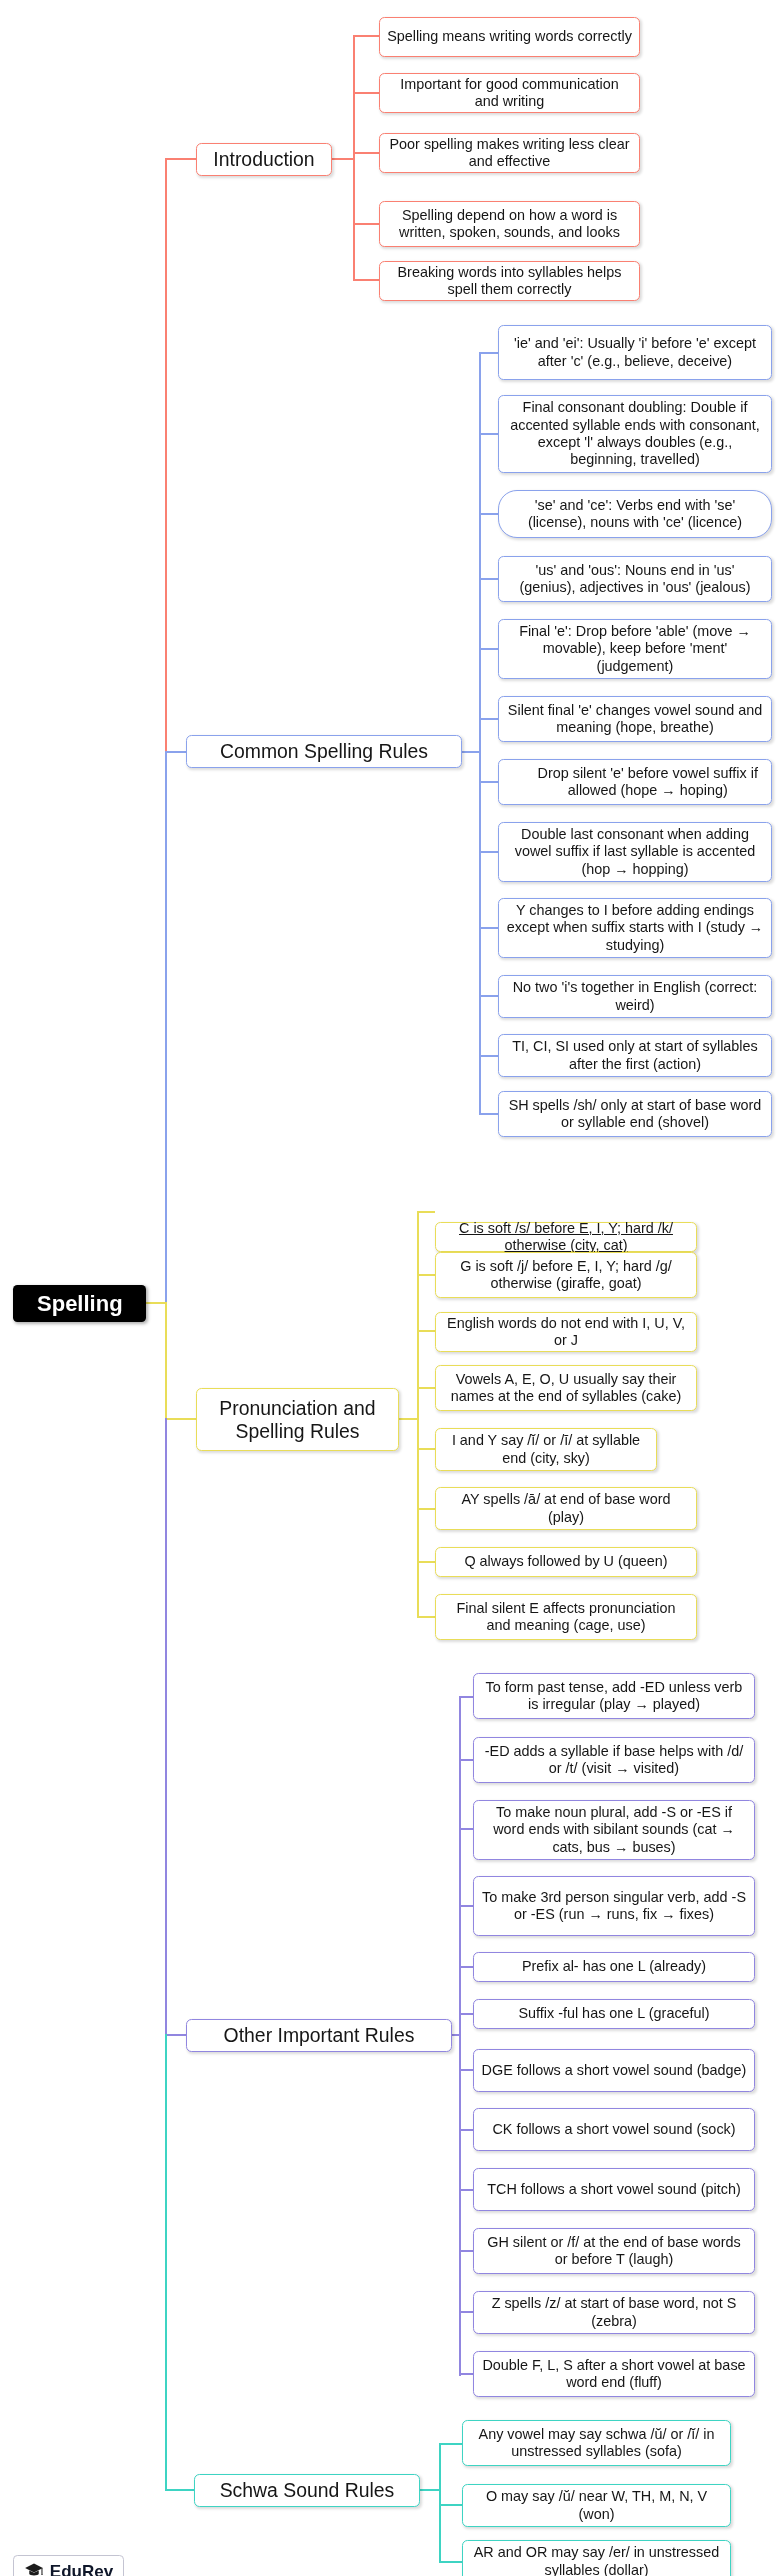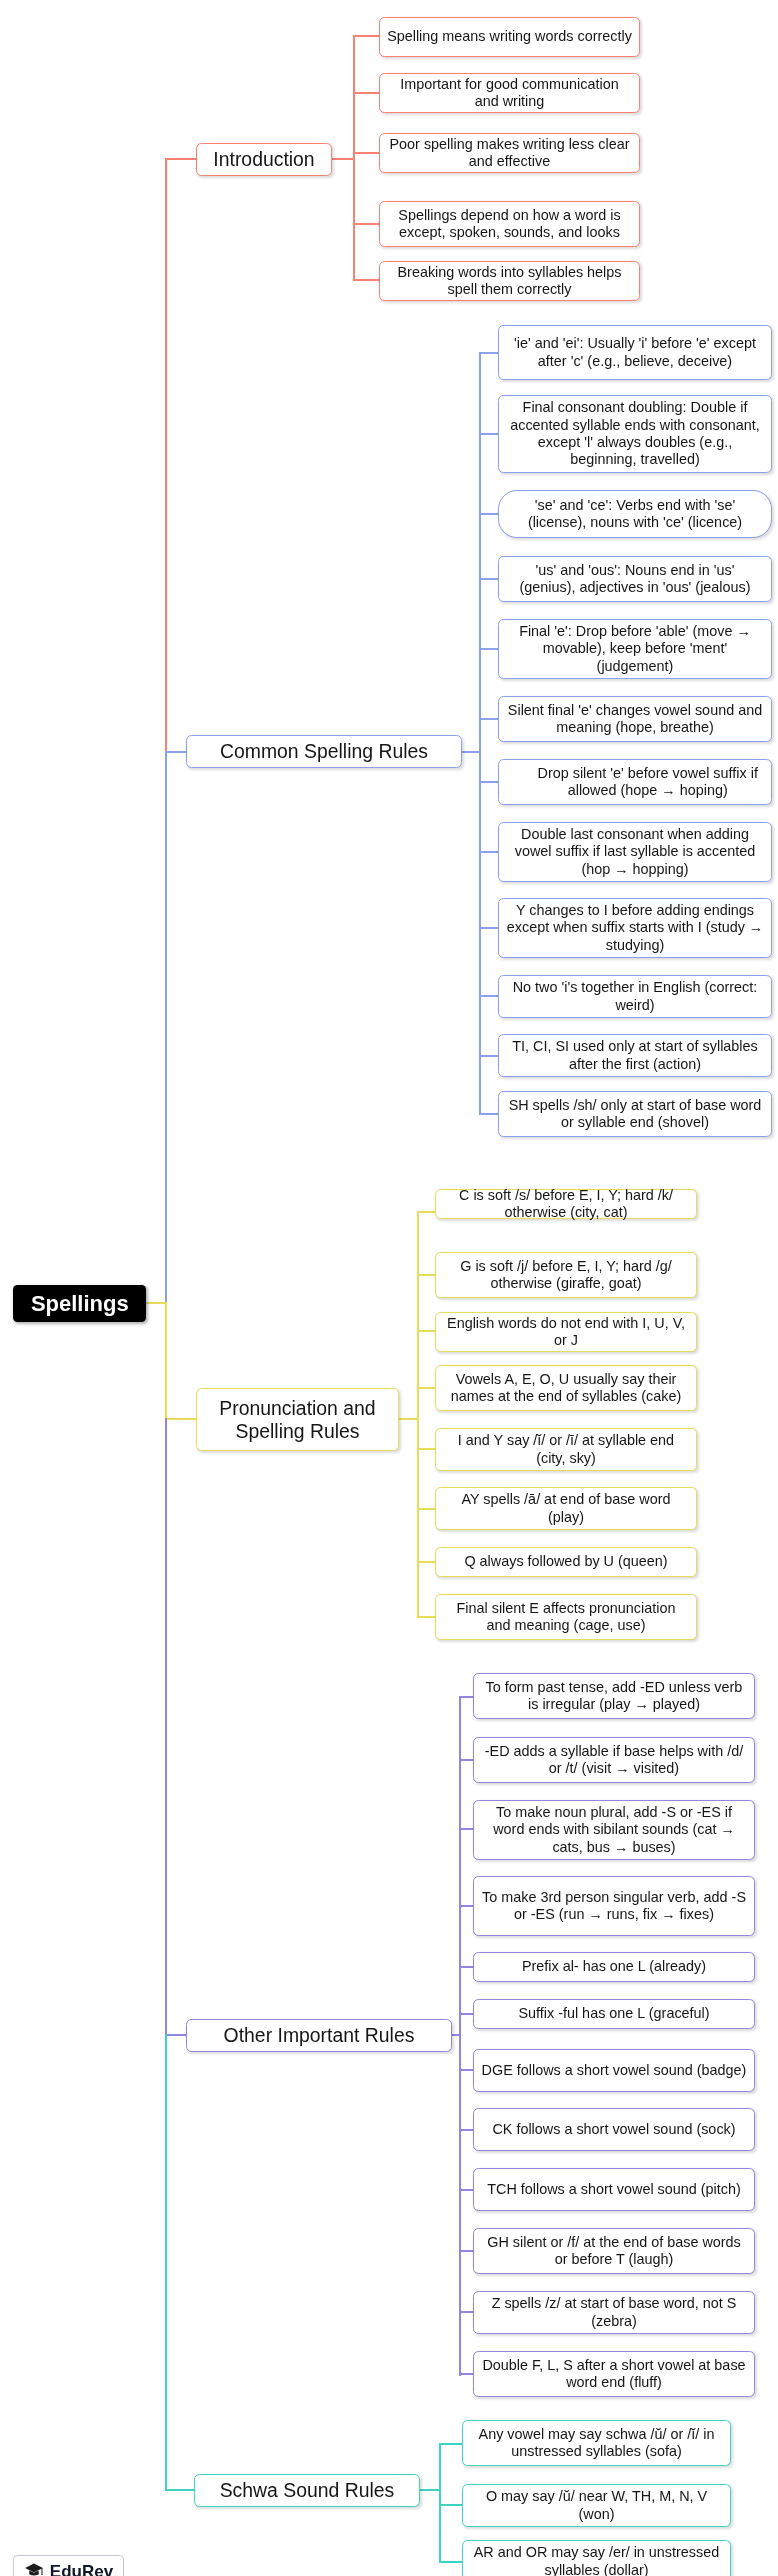--- a/index.html
+++ b/index.html
@@ -38,52 +38,52 @@
     background:#fff;padding:5.5px 10px;
     z-index:3;font-weight:bold;font-size:17px;color:#0f172a;margin-top:45px;
   }
   .logo .cap{display:flex;align-items:center;}
 </style>
 </head>
 <body>
 
 <div class="canvas" id="canvas">
 
-  <div class="node root" style="left:13.3px;top:1285px;width:133px;height:37px">Spellings</div>
+  <div class="node root" style="left:13.3px;top:1285px;width:133px;height:37px">Spelling</div>
 
   <div class="node branch" style="left: 196px; top: 143px; width: 136px; height: 33px; border-color: rgb(250, 128, 114);">Introduction</div>
   <div class="node branch" style="left: 186px; top: 735px; width: 276px; height: 33px; border-color: rgb(138, 162, 236);">Common Spelling Rules</div>
   <div class="node branch" style="left: 196px; top: 1388px; width: 203px; height: 63px; border-color: rgb(233, 221, 88);">Pronunciation and Spelling Rules</div>
   <div class="node branch" style="left: 186px; top: 2019px; width: 266px; height: 33px; border-color: rgb(145, 134, 224);">Other Important Rules</div>
   <div class="node branch" style="left: 194px; top: 2474px; width: 226px; height: 33px; border-color: rgb(62, 212, 195);">Schwa Sound Rules</div>
 
   <div class="node leaf" style="left: 379px; top: 16.6px; width: 261px; height: 40px; border-color: rgb(250, 128, 114);">Spelling means writing words correctly</div>
   <div class="node leaf" style="left: 379px; top: 73px; width: 261px; height: 40px; border-color: rgb(250, 128, 114);">Important for good communication and writing</div>
   <div class="node leaf" style="left: 379px; top: 133px; width: 261px; height: 40px; border-color: rgb(250, 128, 114);">Poor spelling makes writing less clear and effective</div>
-  <div class="node leaf" style="left: 379px; top: 201px; width: 261px; height: 46px; border-color: rgb(250, 128, 114);">Spellings depend on how a word is except, spoken, sounds, and looks</div>
+  <div class="node leaf" style="left: 379px; top: 201px; width: 261px; height: 46px; border-color: rgb(250, 128, 114);">Spelling depend on how a word is written, spoken, sounds, and looks</div>
   <div class="node leaf" style="left: 379px; top: 261px; width: 261px; height: 40px; border-color: rgb(250, 128, 114);">Breaking words into syllables helps spell them correctly</div>
 
   <div class="node leaf" style="left: 498px; top: 325px; width: 274px; height: 55px; border-color: rgb(138, 162, 236);">'ie' and 'ei': Usually 'i' before 'e' except after 'c' (e.g., believe, deceive)</div>
   <div class="node leaf" style="left: 498px; top: 395px; width: 274px; height: 78px; border-color: rgb(138, 162, 236);">Final consonant doubling: Double if accented syllable ends with consonant, except 'l' always doubles (e.g., beginning, travelled)</div>
   <div class="node leaf" style="left: 498px; top: 490px; width: 274px; height: 48px; border-color: rgb(138, 162, 236); border-radius: 19px;">'se' and 'ce': Verbs end with 'se' (license), nouns with 'ce' (licence)</div>
   <div class="node leaf" style="left: 498px; top: 556px; width: 274px; height: 46px; border-color: rgb(138, 162, 236);">'us' and 'ous': Nouns end in 'us' (genius), adjectives in 'ous' (jealous)</div>
   <div class="node leaf" style="left: 498px; top: 619px; width: 274px; height: 60px; border-color: rgb(138, 162, 236);">Final 'e': Drop before 'able' (move → movable), keep before 'ment' (judgement)</div>
   <div class="node leaf" style="left: 498px; top: 696px; width: 274px; height: 46px; border-color: rgb(138, 162, 236); text-align: center;">Silent final 'e' changes vowel sound and meaning (hope, breathe)</div>
   <div class="node leaf" style="left: 498px; top: 759px; width: 274px; height: 46px; border-color: rgb(138, 162, 236); padding-left: 32px;">Drop silent 'e' before vowel suffix if allowed (hope → hoping)</div>
   <div class="node leaf" style="left: 498px; top: 822px; width: 274px; height: 60px; border-color: rgb(138, 162, 236);">Double last consonant when adding vowel suffix if last syllable is accented (hop → hopping)</div>
   <div class="node leaf" style="left: 498px; top: 898px; width: 274px; height: 60px; border-color: rgb(138, 162, 236);">Y changes to I before adding endings except when suffix starts with I (study → studying)</div>
   <div class="node leaf" style="left: 498px; top: 975px; width: 274px; height: 43px; border-color: rgb(138, 162, 236);">No two 'i's together in English (correct: weird)</div>
   <div class="node leaf" style="left: 498px; top: 1034px; width: 274px; height: 43px; border-color: rgb(138, 162, 236);">TI, CI, SI used only at start of syllables after the first (action)</div>
   <div class="node leaf" style="left: 498px; top: 1091px; width: 274px; height: 46px; border-color: rgb(138, 162, 236);">SH spells /sh/ only at start of base word or syllable end (shovel)</div>
 
-  <div class="node leaf" style="left: 435px; top: 1189px; width: 262px; height: 30px; border-color: rgb(233, 221, 88);">C is soft /s/ before E, I, Y; hard /k/ otherwise (city, cat)</div>
+  <div class="node leaf" style="left: 435px; top: 1222px; width: 262px; height: 30px; border-color: rgb(233, 221, 88); text-decoration: underline;">C is soft /s/ before E, I, Y; hard /k/ otherwise (city, cat)</div>
   <div class="node leaf" style="left: 435px; top: 1252px; width: 262px; height: 46px; border-color: rgb(233, 221, 88);">G is soft /j/ before E, I, Y; hard /g/ otherwise (giraffe, goat)</div>
   <div class="node leaf" style="left: 435px; top: 1312px; width: 262px; height: 40px; border-color: rgb(233, 221, 88);">English words do not end with I, U, V, or J</div>
   <div class="node leaf" style="left: 435px; top: 1365px; width: 262px; height: 46px; border-color: rgb(233, 221, 88);">Vowels A, E, O, U usually say their names at the end of syllables (cake)</div>
-  <div class="node leaf" style="left: 435px; top: 1428px; width: 262px; height: 43px; border-color: rgb(233, 221, 88);">I and Y say /ĭ/ or /ī/ at syllable end (city, sky)</div>
+  <div class="node leaf" style="left: 435px; top: 1428px; width: 222px; height: 43px; border-color: rgb(233, 221, 88);">I and Y say /ĭ/ or /ī/ at syllable end (city, sky)</div>
   <div class="node leaf" style="left: 435px; top: 1487px; width: 262px; height: 43px; border-color: rgb(233, 221, 88);">AY spells /ā/ at end of base word (play)</div>
   <div class="node leaf" style="left: 435px; top: 1547px; width: 262px; height: 30px; border-color: rgb(233, 221, 88);">Q always followed by U (queen)</div>
   <div class="node leaf" style="left: 435px; top: 1594px; width: 262px; height: 46px; border-color: rgb(233, 221, 88);">Final silent E affects pronunciation and meaning (cage, use)</div>
 
   <div class="node leaf" style="left: 473px; top: 1673px; width: 282px; height: 46px; border-color: rgb(145, 134, 224);">To form past tense, add -ED unless verb is irregular (play → played)</div>
   <div class="node leaf" style="left: 473px; top: 1737px; width: 282px; height: 46px; border-color: rgb(145, 134, 224);">-ED adds a syllable if base helps with /d/ or /t/ (visit → visited)</div>
   <div class="node leaf" style="left: 473px; top: 1800px; width: 282px; height: 60px; border-color: rgb(145, 134, 224);">To make noun plural, add -S or -ES if word ends with sibilant sounds (cat → cats, bus → buses)</div>
   <div class="node leaf" style="left: 473px; top: 1876px; width: 282px; height: 60px; border-color: rgb(145, 134, 224);">To make 3rd person singular verb, add -S or -ES (run → runs, fix → fixes)</div>
   <div class="node leaf" style="left: 473px; top: 1952px; width: 282px; height: 30px; border-color: rgb(145, 134, 224);">Prefix al- has one L (already)</div>
   <div class="node leaf" style="left: 473px; top: 1999px; width: 282px; height: 30px; border-color: rgb(145, 134, 224);">Suffix -ful has one L (graceful)</div>

